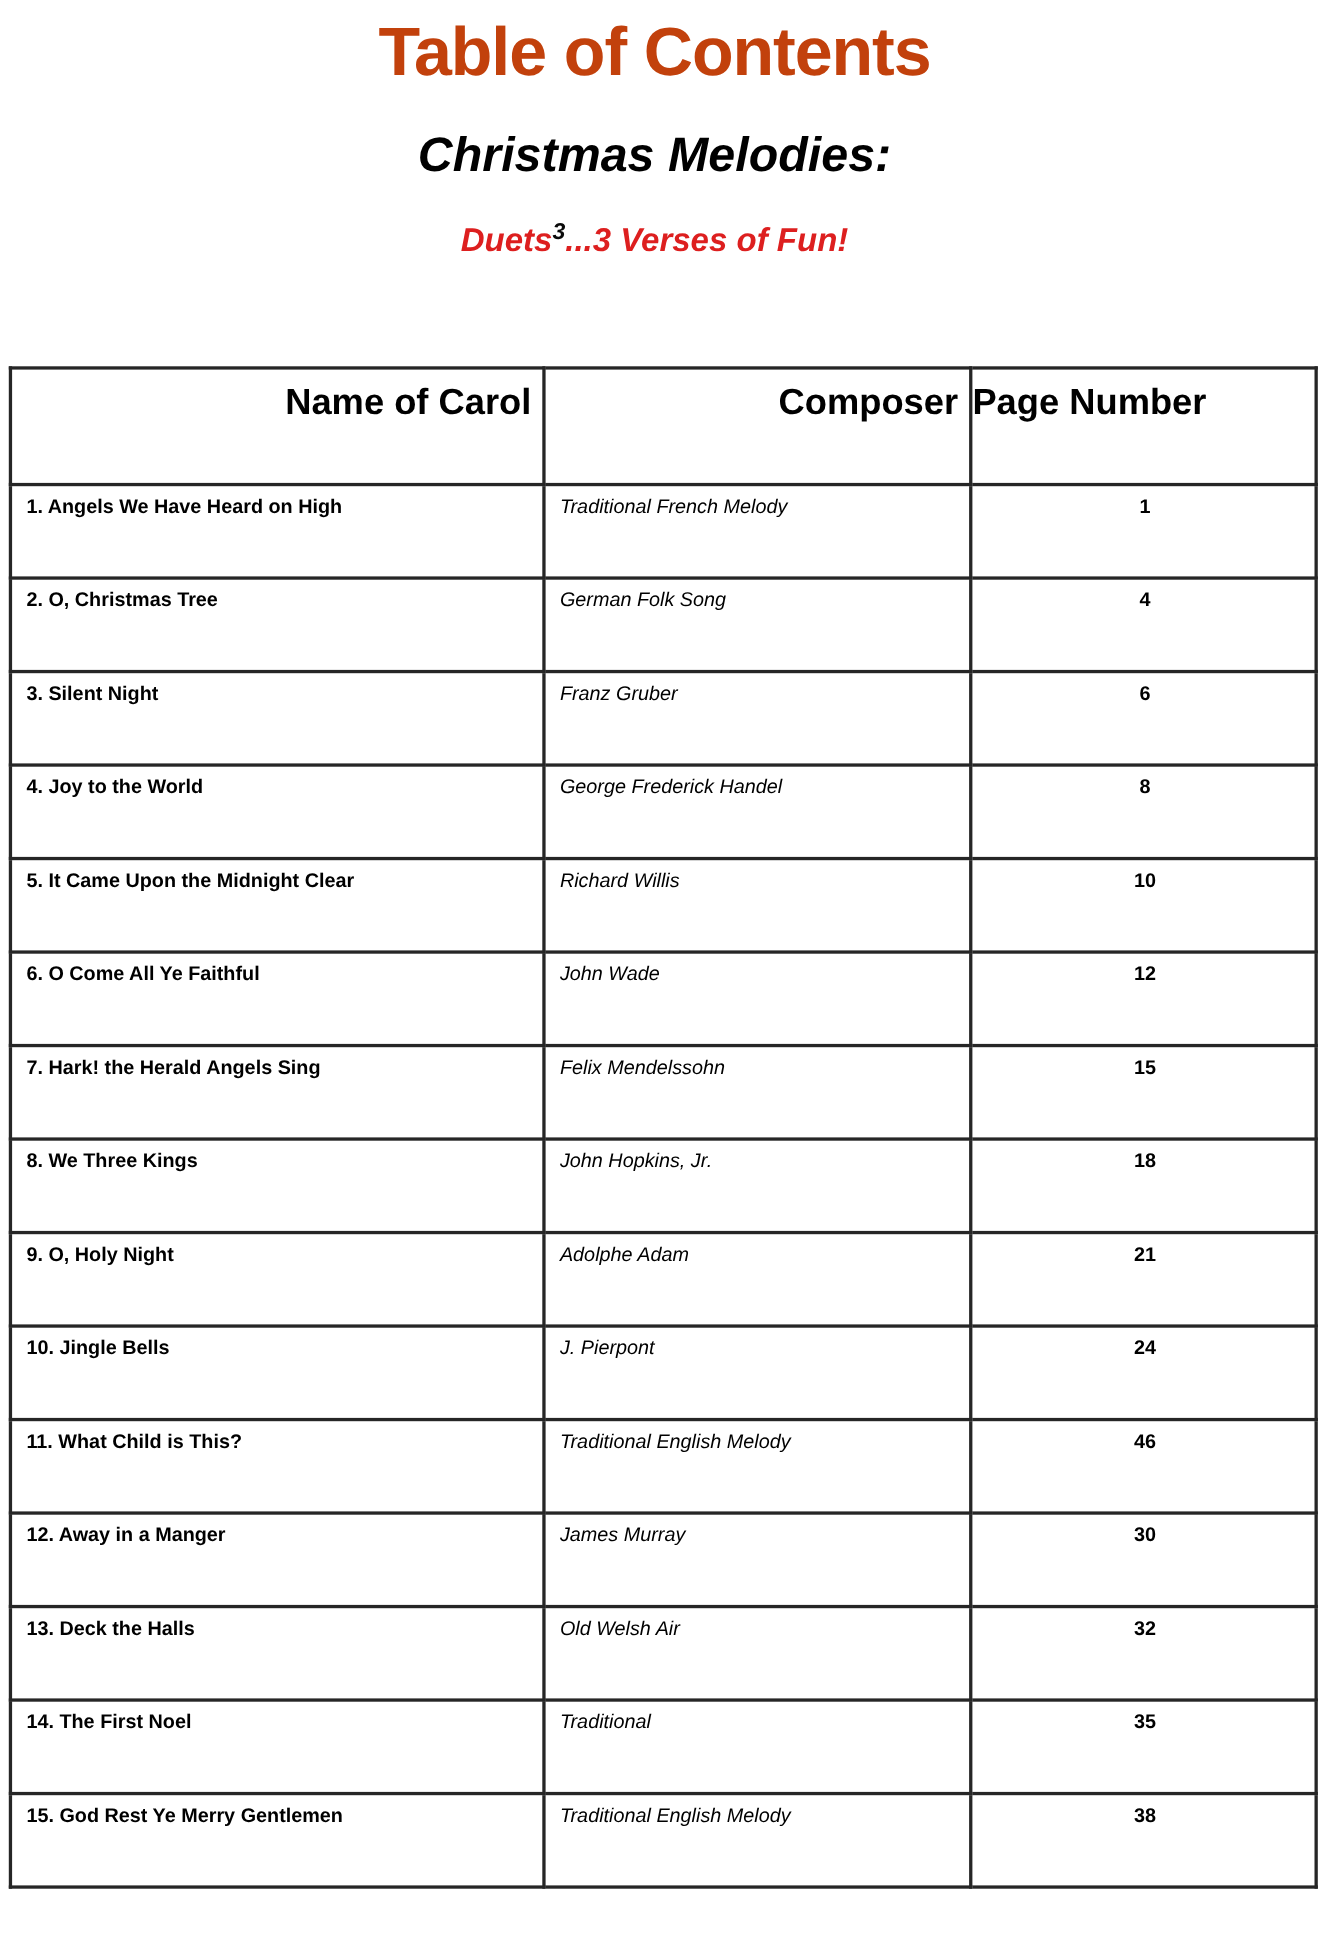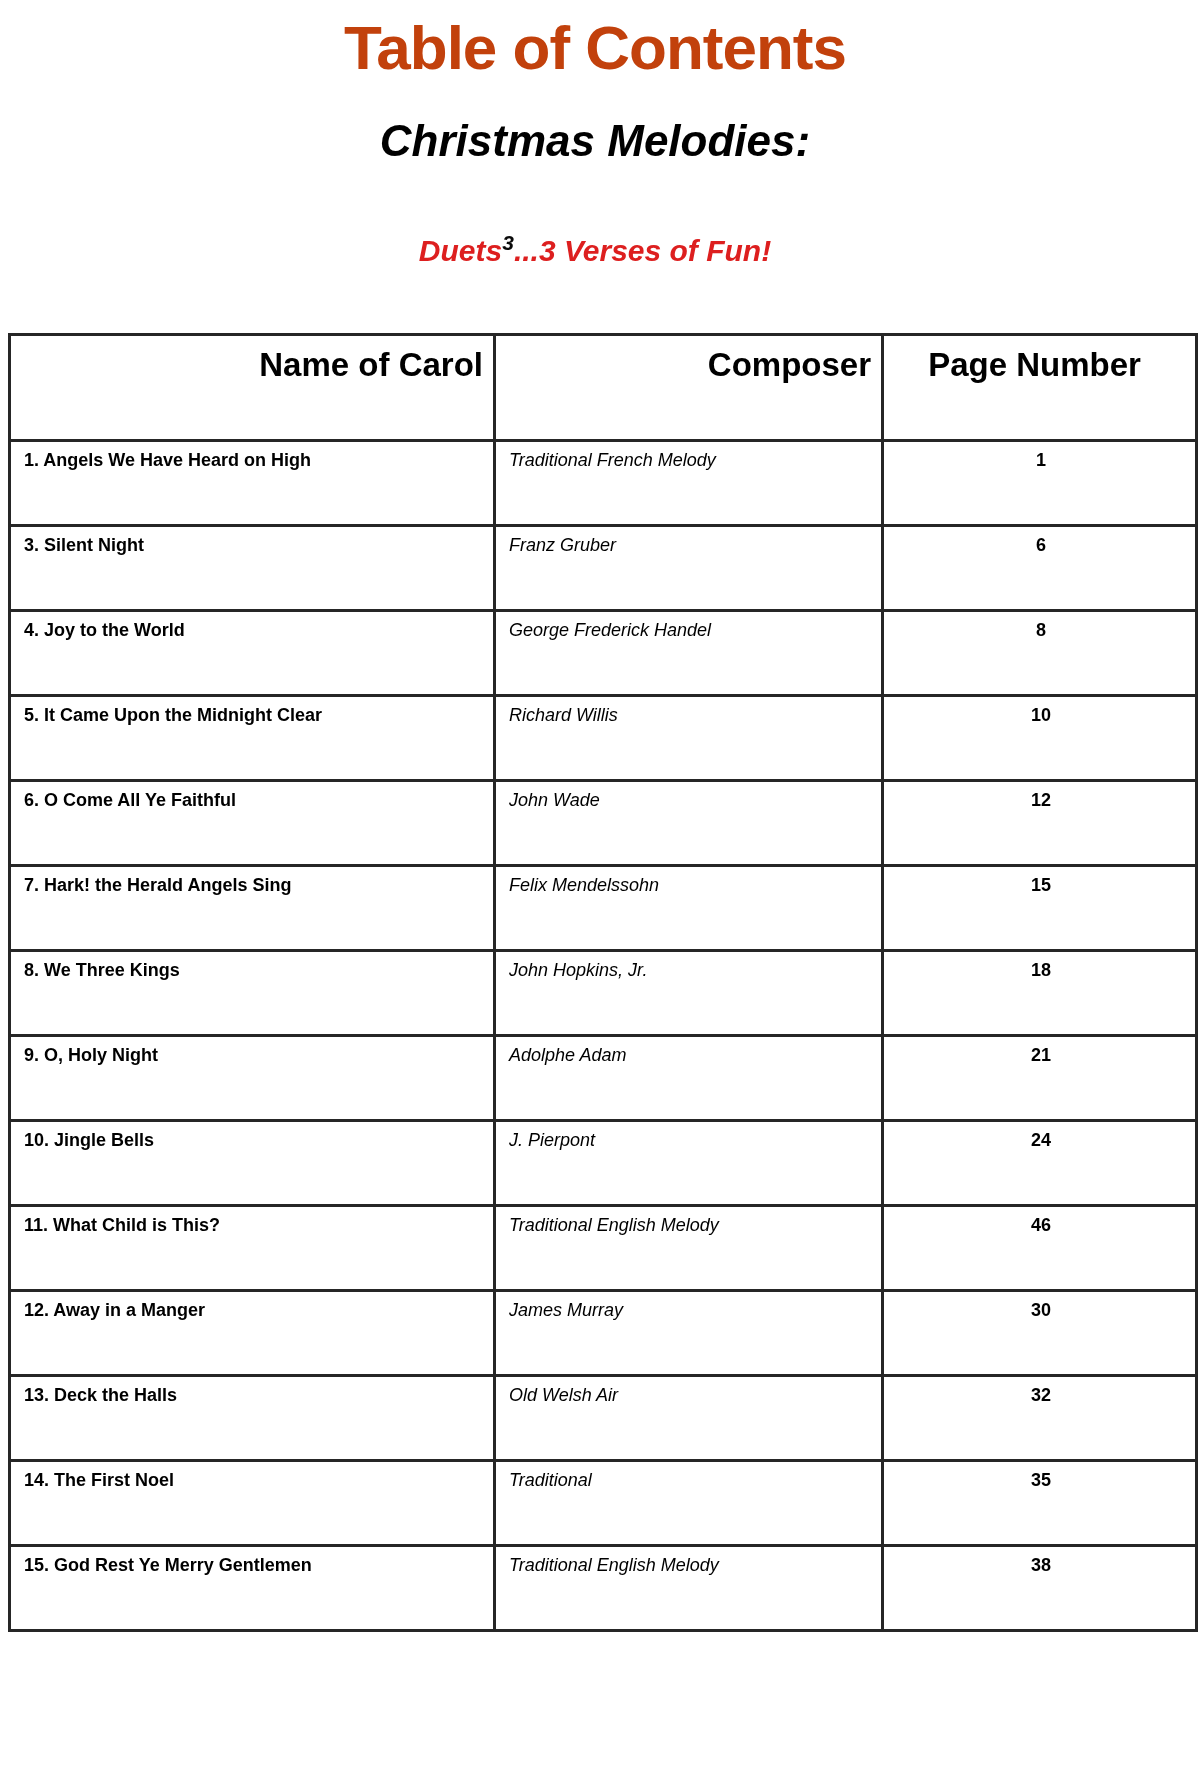--- a/index.html
+++ b/index.html
@@ -21,21 +21,20 @@
     position:absolute; top:116px; left:0; width:1190px;
     text-align:center;
     font-size:44px; font-weight:bold; font-style:italic;
     color:#000000;
   }
   .subtitle2{
     position:absolute; top:202px; left:0; width:1190px;
     text-align:center;
     font-size:30px; font-weight:bold; font-style:italic;
     color:#dd1f1f;
-    margin-top:32px;
   }
   .subtitle2 sup{
     color:#0a0a0a;
     font-size:21px;
     vertical-align:super;
     line-height:0;
   }
   table.toc{
     position:absolute; top:333px; left:8px;
     width:1187px;
@@ -52,21 +51,21 @@
     overflow:hidden;
     white-space:nowrap;
   }
   table.toc th{
     height:93px;
     font-size:33px;
     font-weight:bold;
     text-align:right;
     padding-top:10px;
   }
-  table.toc th.center{ text-align:center; padding-left:0;}
+  table.toc th.center{ text-align:left; padding-left:0;}
   table.toc td{
     height:74px;
     font-size:18px;
   }
   td.cell-carol{ font-weight:bold; }
   td.cell-composer{ font-style:italic; }
   td.cell-page{ font-weight:bold; text-align:center; padding-left:0; }
 </style>
 </head>
 <body>
@@ -88,20 +87,25 @@
       <th>Name of Carol</th>
       <th>Composer</th>
       <th class="center">Page Number</th>
     </tr>
   </thead>
   <tbody>
       <tr>
         <td class="cell-carol">1. Angels We Have Heard on High</td>
         <td class="cell-composer">Traditional French Melody</td>
         <td class="cell-page">1</td>
+      </tr>
+      <tr>
+        <td class="cell-carol">2. O, Christmas Tree</td>
+        <td class="cell-composer">German Folk Song</td>
+        <td class="cell-page">4</td>
       </tr>
       <tr>
         <td class="cell-carol">3. Silent Night</td>
         <td class="cell-composer">Franz Gruber</td>
         <td class="cell-page">6</td>
       </tr>
       <tr>
         <td class="cell-carol">4. Joy to the World</td>
         <td class="cell-composer">George Frederick Handel</td>
         <td class="cell-page">8</td>

